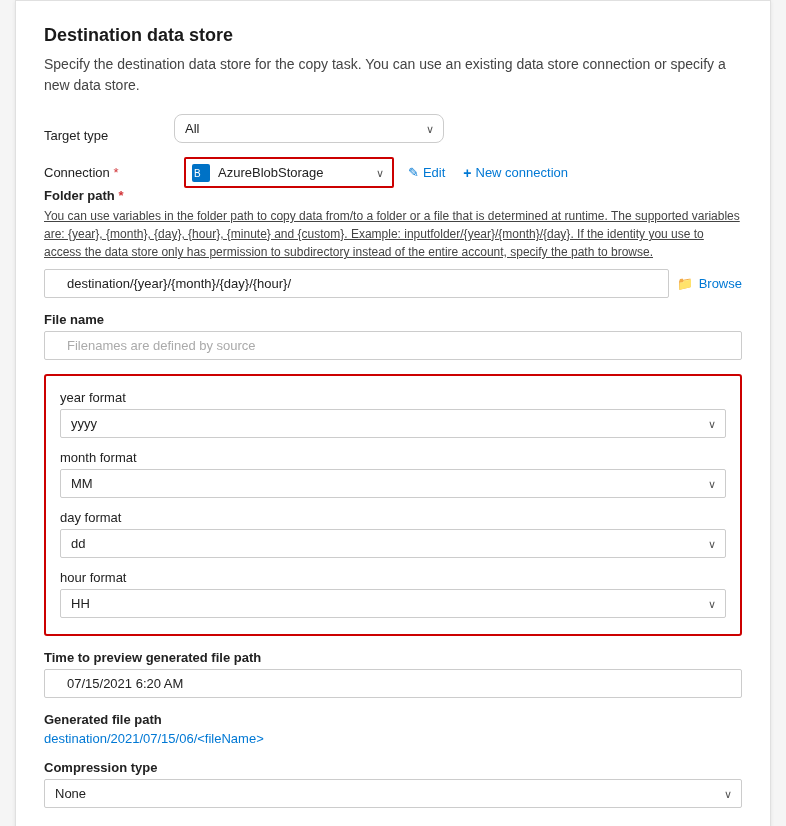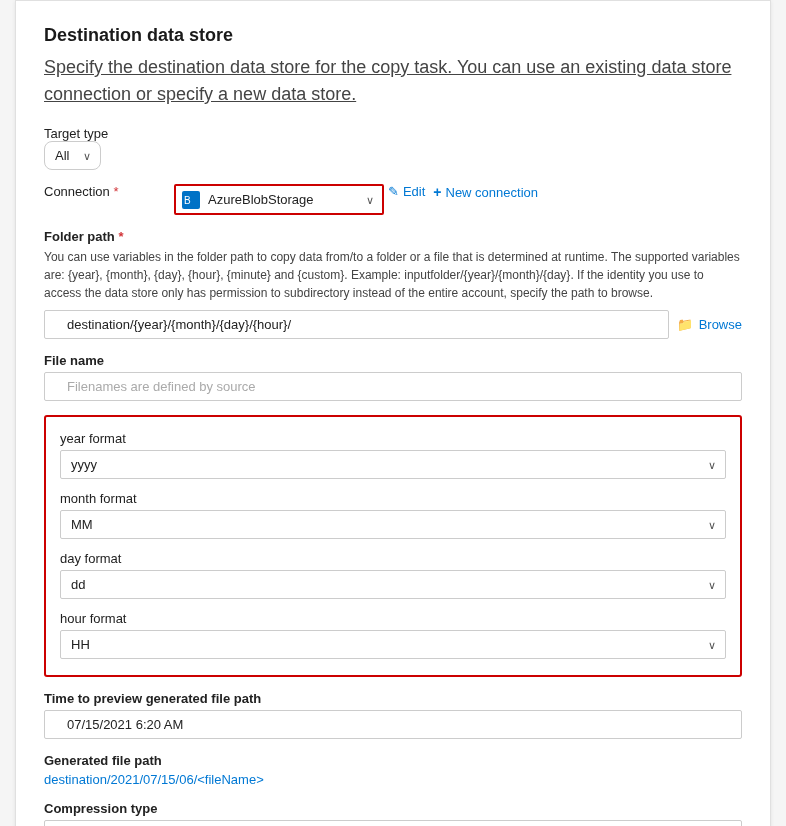--- a/index.html
+++ b/index.html
@@ -19,31 +19,29 @@
       border: 1px solid #e0e0e0;
       box-shadow: 0 1px 4px rgba(0,0,0,0.08);
     }
     .panel-title {
       font-size: 18px;
       font-weight: 600;
       color: #1a1a1a;
       margin-bottom: 8px;
     }
     .panel-desc {
-      font-size: 18px;
+      font-size: 14px;
       color: #444;
       margin-bottom: 18px;
       line-height: 1.5;
-      text-decoration: underline;
     }
     .form-row {
       display: flex;
-      align-items: flex-start;
-      margin-bottom: 14px;
-      flex-direction: column;
+      align-items: flex-end;
+      margin-bottom: 14px;
     }
     .form-label {
       width: 130px;
       font-size: 13px;
       color: #222;
       flex-shrink: 0;
     }
     .select-wrapper {
       position: relative;
       flex: 1;
@@ -67,22 +65,22 @@
       position: absolute;
       right: 10px;
       top: 50%;
       transform: translateY(-50%);
       pointer-events: none;
       color: #555;
       font-size: 11px;
     }
     .connection-row {
       display: flex;
-      align-items: flex-start;
-      margin-bottom: 14px;
+      align-items: center;
+      gap: 10px;
     }
     .connection-label {
       width: 130px;
       font-size: 13px;
       color: #222;
       flex-shrink: 0;
     }
     .connection-select-wrapper {
       position: relative;
     }
@@ -131,20 +129,21 @@
       font-size: 13px;
       font-weight: 600;
       color: #222;
       margin-bottom: 4px;
     }
     .section-desc {
       font-size: 12px;
       color: #444;
       margin-bottom: 8px;
       line-height: 1.5;
+      text-decoration: underline;
     }
     .folder-path-row {
       display: flex;
       align-items: center;
       gap: 8px;
       margin-bottom: 14px;
     }
     .text-input {
       flex: 1;
       border: 1px solid #ccc;

